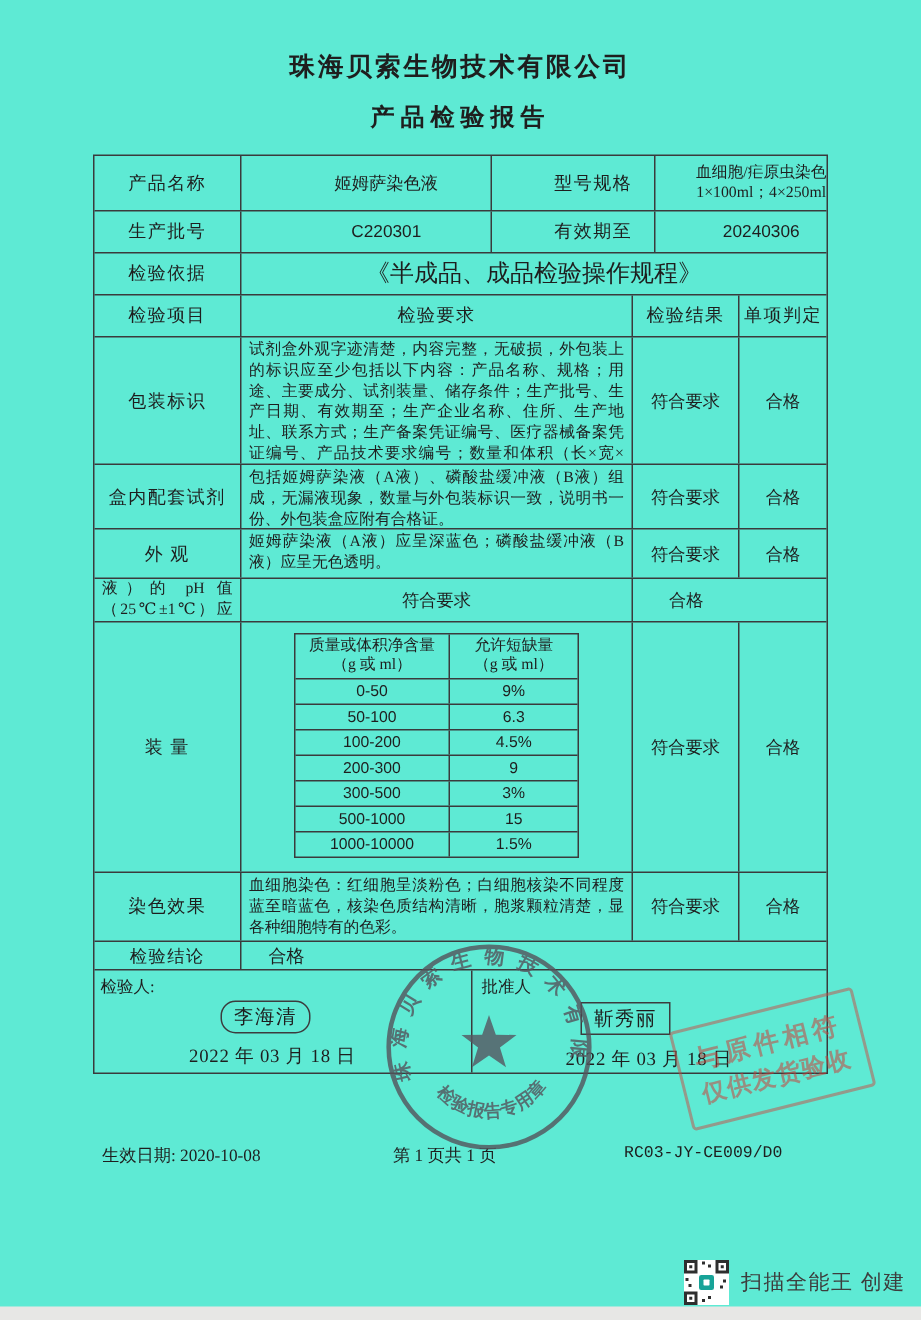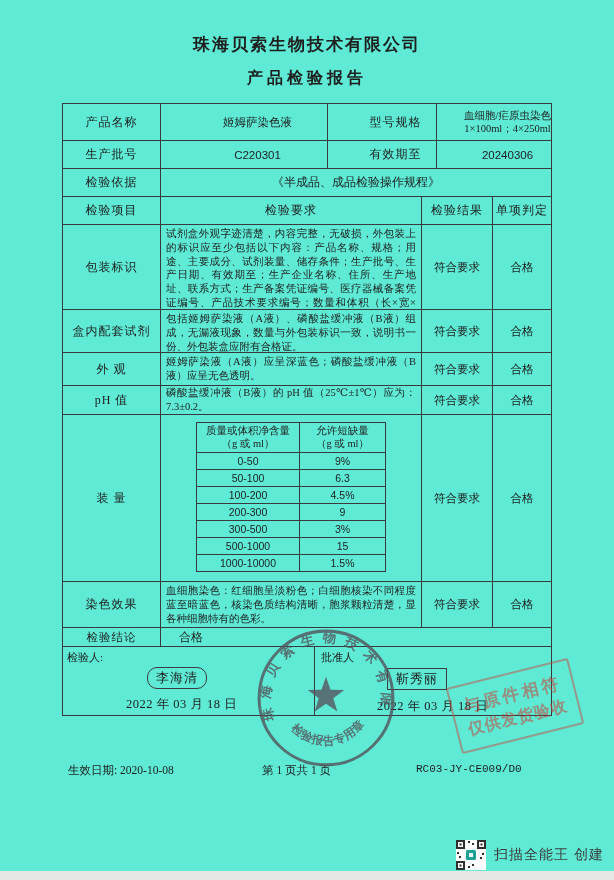--- a/index.html
+++ b/index.html
@@ -85,21 +85,21 @@
 
     <div class="tr cols4a" style="height:27px;">
       <div class="td lbl">生产批号</div>
       <div class="td val" style="font-family:'Liberation Sans','DejaVu Sans',sans-serif;">C220301</div>
       <div class="td lbl">有效期至</div>
       <div class="td val" style="font-family:'Liberation Sans','DejaVu Sans',sans-serif;">20240306</div>
     </div>
 
     <div class="tr cols2" style="height:27px;">
       <div class="td lbl">检验依据</div>
-      <div class="td val kai" style="font-size:12px;">《半成品、成品检验操作规程》</div>
+      <div class="td val kai" style="font-size:16px;">《半成品、成品检验操作规程》</div>
     </div>
 
     <div class="tr cols4b head" style="height:27px;">
       <div class="td">检验项目</div>
       <div class="td">检验要求</div>
       <div class="td">检验结果</div>
       <div class="td">单项判定</div>
     </div>
 
     <div class="tr cols4b" style="height:84px;">
@@ -117,21 +117,20 @@
     </div>
 
     <div class="tr cols4b" style="height:32px;">
       <div class="td lbl">外 观</div>
       <div class="td req kai">姬姆萨染液（A液）应呈深蓝色；磷酸盐缓冲液（B液）应呈无色透明。</div>
       <div class="td val kai">符合要求</div>
       <div class="td val kai">合格</div>
     </div>
 
     <div class="tr cols4b" style="height:28px;">
-      <div class="td lbl">pH 值</div>
       <div class="td req kai" style="display:flex;align-items:center;">磷酸盐缓冲液（B液）的 pH 值（25℃±1℃）应为：7.3±0.2。</div>
       <div class="td val kai">符合要求</div>
       <div class="td val kai">合格</div>
     </div>
 
     <div class="tr cols4b" style="height:166px;">
       <div class="td lbl">装 量</div>
       <div class="td fill-wrap">
         <div class="fill-tbl">
           <div class="ftr fhead">

